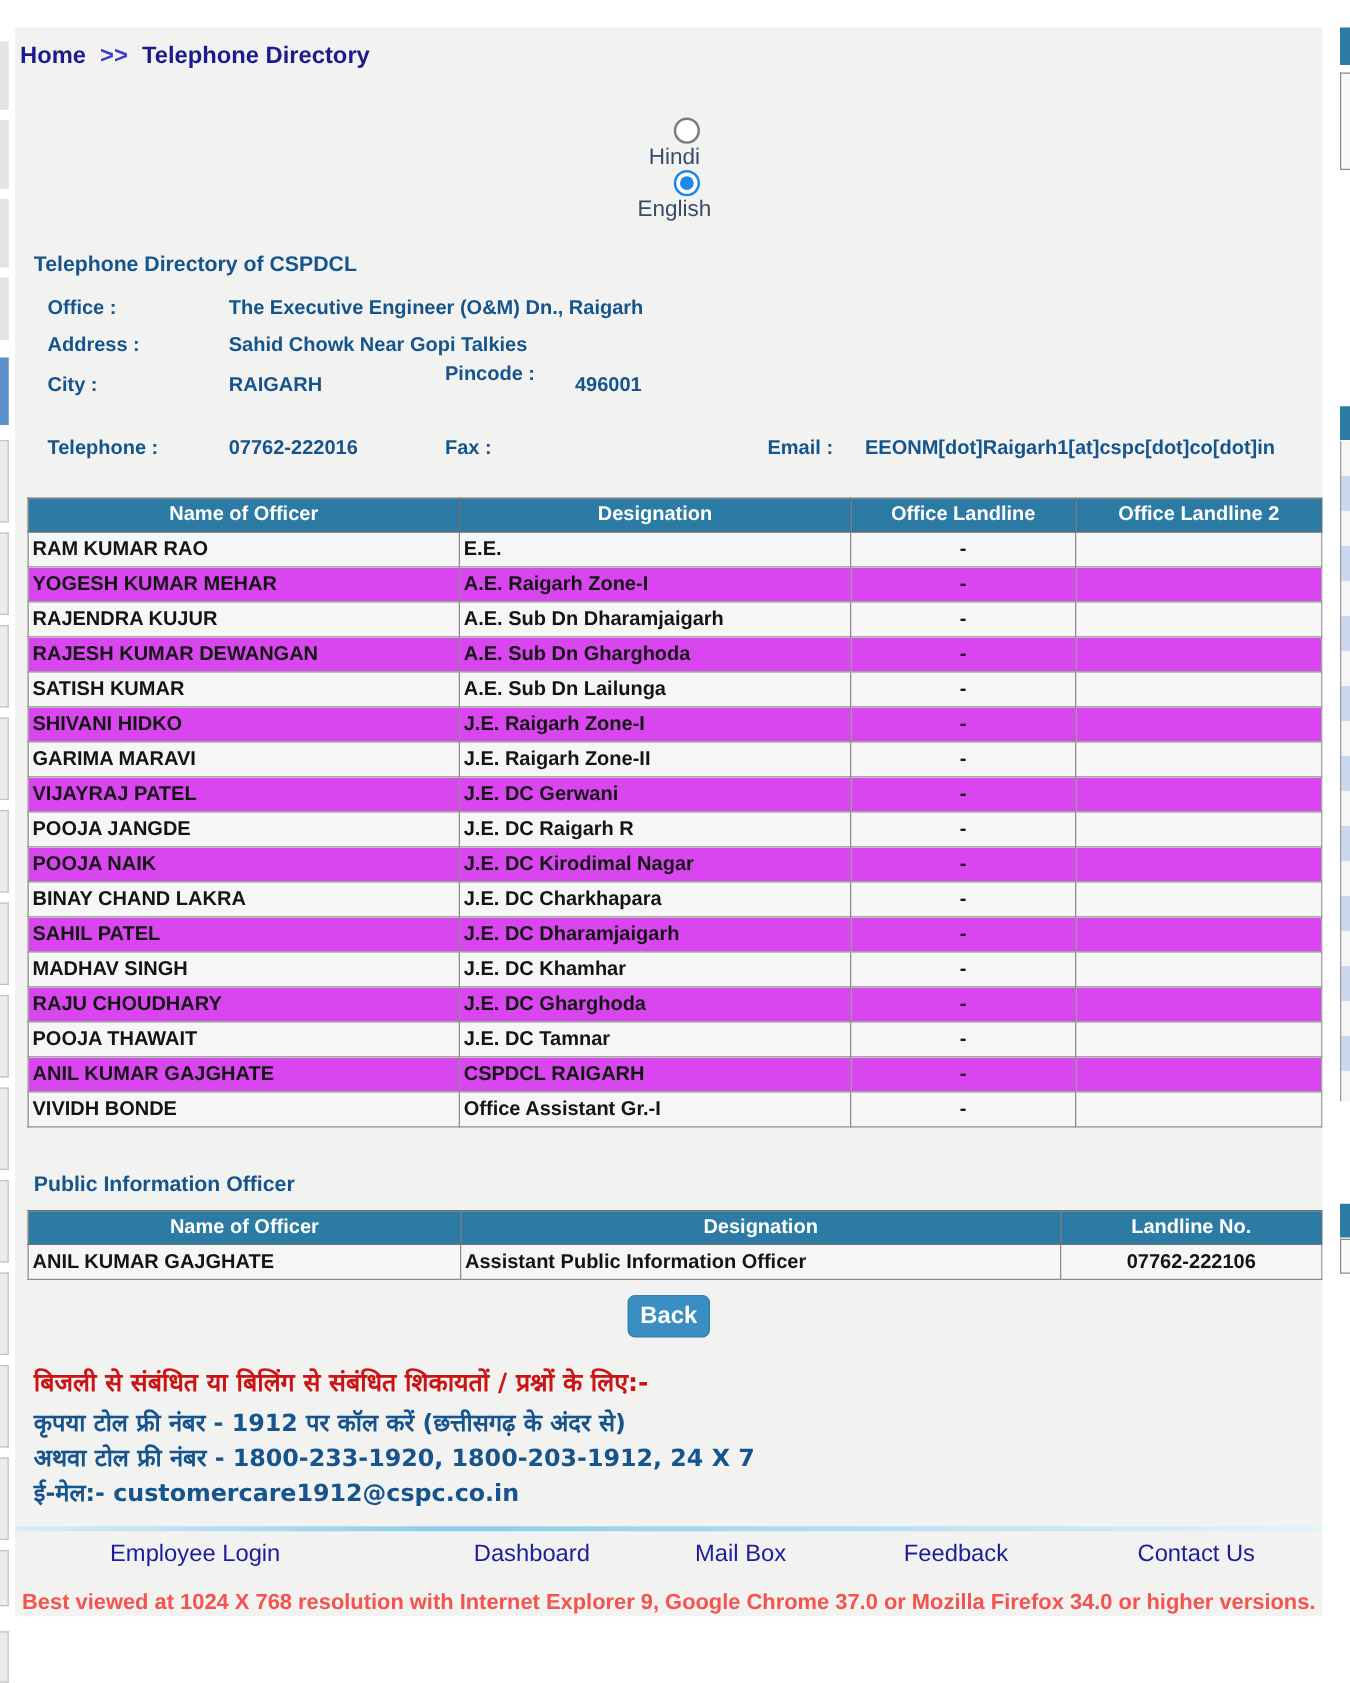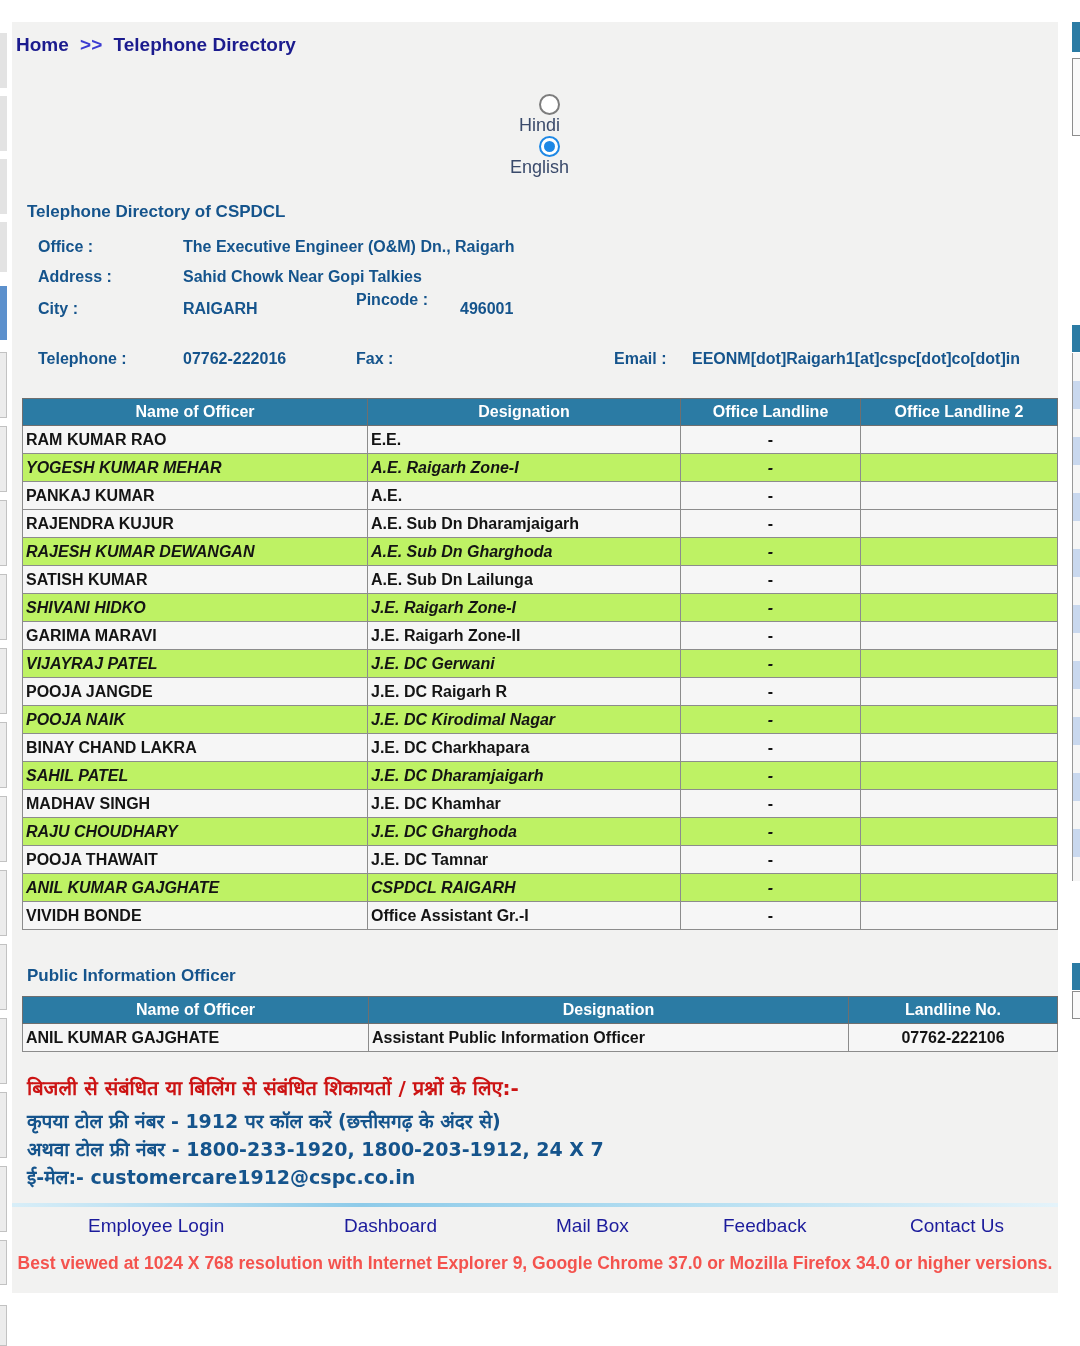--- a/index.html
+++ b/index.html
@@ -35,21 +35,21 @@
   .email-val { position:absolute; left:654px; top:112px; }
 
   
   table { border-collapse:collapse; margin:14px 0 0 10px; table-layout:fixed; }
   .dir-table { width:1035px; }
   th { background:#2b7ba4; color:#ffffff; font-size:16px; font-weight:bold; height:27px;
     border:1px solid #6f6f6f; text-align:center; }
   td { font-size:16px; font-weight:bold; color:#141414; height:27px; line-height:27px;
     border:1px solid #8c8c8c; background:#f6f6f6; padding:0 3px; white-space:nowrap;
     overflow:hidden; }
-  tr.alt td { background:#bef264;font-style:italic; }
+  tr.alt td { background:#d946ef; }
   .dir-table col.c1 { width:345px; } .dir-table col.c2 { width:313px; }
   .dir-table col.c3 { width:180px; } .dir-table col.c4 { width:197px; }
   td.center { text-align:center; }
 
   
   .pio-title { margin:36px 0 0 15px; font-size:17px; font-weight:bold; color:#15548c; }
   .pio-table { width:1035px; margin-top:10px; }
   .pio-table col.c1 { width:346px; } .pio-table col.c2 { width:480px; }
   .pio-table col.c3 { width:209px; }
 
@@ -64,21 +64,21 @@
     font-weight:bold; }
   .c-head { font-size:20px; color:#cc1414; margin-bottom:6px; }
   .c-line { font-size:19px; color:#15548c; line-height:28px; }
 
   
   .footer-line { margin-top:12px; height:4px;
     background:linear-gradient(to right,#d8eef8,#8ecbe9,#b8e0f2,#e4f3fa); }
   .footer-links { position:relative; height:28px; margin-top:6px; font-size:19px;
     color:#1c1c9c; }
   .footer-links span { position:absolute; top:2px; cursor:pointer; }
-  .fl-0 { left:76px; } .fl-1 { left:332px; } .fl-2 { left:544px; }
+  .fl-0 { left:76px; } .fl-1 { left:367px; } .fl-2 { left:544px; }
   .fl-3 { left:711px; } .fl-4 { left:898px; }
   .notice { margin:10px auto 0; width:1040px; text-align:center; font-size:17.5px;
     font-weight:bold; color:#f4534e; line-height:24px; }
 
   
   .frag { position:absolute; }
   .frag.g { left:0; width:7px; background:#e3e3e3; }
   .frag.b { left:0; width:7px; background:#5c90cc; }
   .frag.l { left:0; width:7px; background:#ececec; border:1px solid #c2c2c2; border-left:none; }
   .frag.rt { left:1072px; width:8px; background:#2b7ba4; }
@@ -144,26 +144,20 @@
           <td class="center">-</td>
           <td class="center"></td>
         </tr>
         <tr class="alt">
           <td>YOGESH KUMAR MEHAR</td>
           <td>A.E. Raigarh Zone-I</td>
           <td class="center">-</td>
           <td class="center"></td>
         </tr>
         <tr>
-          <td>PANKAJ KUMAR</td>
-          <td>A.E.</td>
-          <td class="center">-</td>
-          <td class="center"></td>
-        </tr>
-        <tr>
           <td>RAJENDRA KUJUR</td>
           <td>A.E. Sub Dn Dharamjaigarh</td>
           <td class="center">-</td>
           <td class="center"></td>
         </tr>
         <tr class="alt">
           <td>RAJESH KUMAR DEWANGAN</td>
           <td>A.E. Sub Dn Gharghoda</td>
           <td class="center">-</td>
           <td class="center"></td>
@@ -266,20 +260,23 @@
     </thead>
     <tbody>
       <tr>
           <td>ANIL KUMAR GAJGHATE</td>
           <td>Assistant Public Information Officer</td>
           <td class="center">07762-222106</td>
         </tr>
     </tbody>
   </table>
 
+  <div class="back-row">
+    <button class="back-btn">Back</button>
+  </div>
 
   <div class="complaint">
     <div class="c-head">बिजली से संबंधित या बिलिंग से संबंधित शिकायतों / प्रश्नों के लिए:-</div>
     <div class="c-line">कृपया टोल फ्री नंबर - 1912 पर कॉल करें (छत्तीसगढ़ के अंदर से)</div>
     <div class="c-line">अथवा टोल फ्री नंबर - 1800-233-1920, 1800-203-1912, 24 X 7</div>
     <div class="c-line">ई-मेल:- customercare1912@cspc.co.in</div>
   </div>
 
   <div class="footer-line"></div>
 

